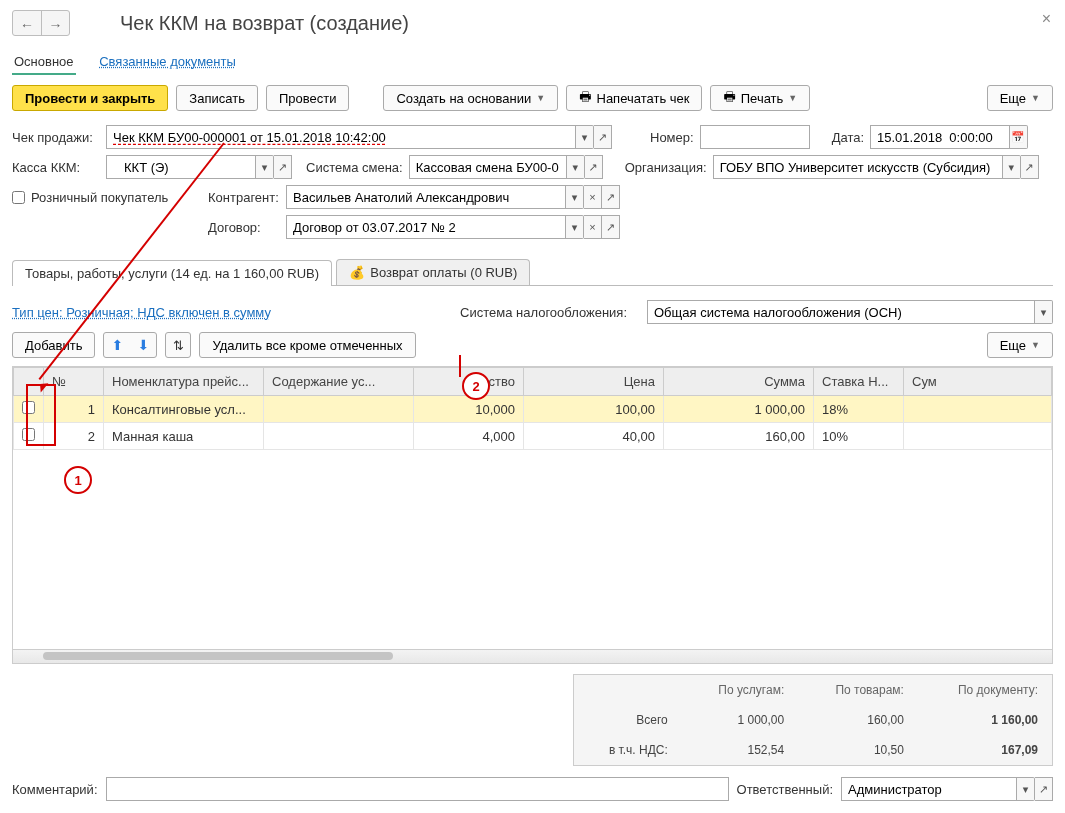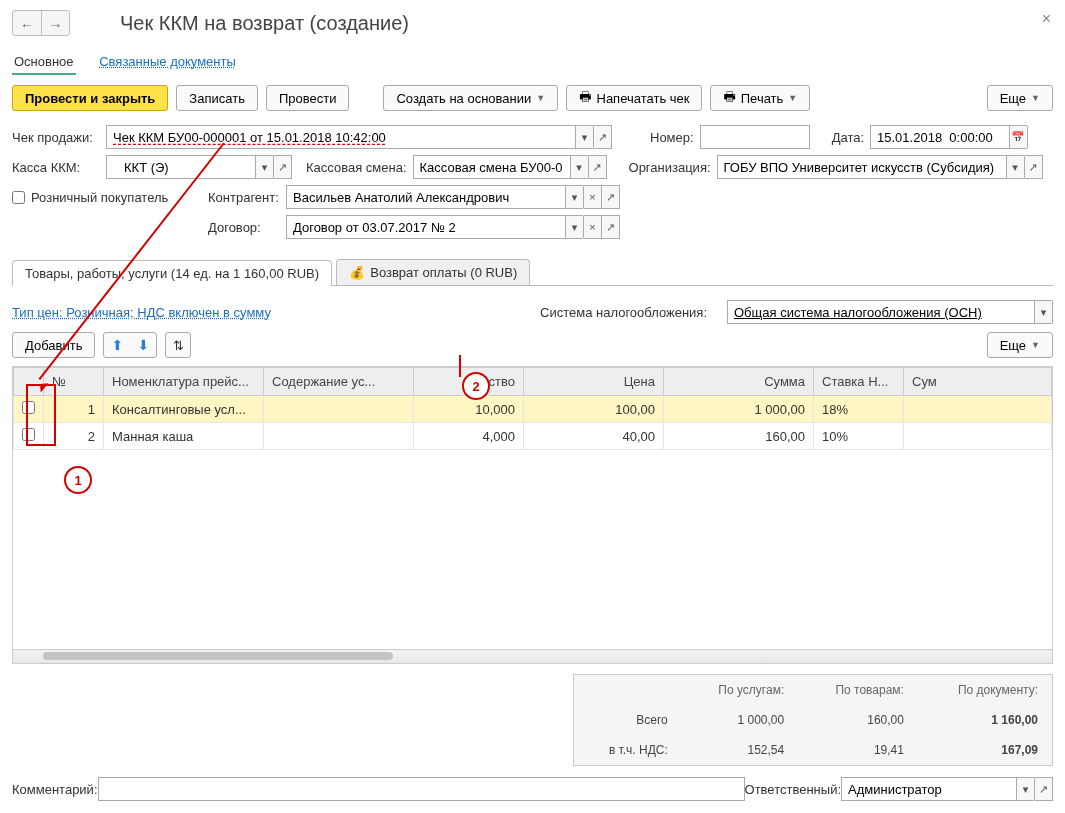--- a/index.html
+++ b/index.html
@@ -45,21 +45,21 @@
 table.grid tr.row-yellow td { background: #fff6c4; }
 .td-right { text-align: right; }
 .scr { position:absolute; bottom:0; left:0; right:0; height:14px; background: linear-gradient(#f3f3f3,#e8e8e8); border-top:1px solid #ccc; }
 .scr::before{content:""; position:absolute; left:30px; top:2px; height:8px; width:350px; background:#c4c4c4; border-radius:4px;}
 .totals { margin: 10px 12px 0; display: flex; justify-content: flex-end; }
 .totals-box { border: 1px solid #ccc; background: #f5f5f5; width: 480px; }
 .totals-box table { width: 100%; border-collapse: collapse; font-size: 12px; }
 .totals-box td { padding: 8px 14px; text-align: right; color: #444; }
 .totals-box .hdr td { color: #666; }
 .totals-box .bold { font-weight: bold; }
-.footer { position: absolute; bottom: 12px; left: 12px; right: 12px; display: flex; align-items: center; gap: 0; }
+.footer { position: absolute; bottom: 12px; left: 12px; right: 12px; display: flex; align-items: center; gap: 8px; }
 .footer .input { flex: 1; }
 .callout { position:absolute; width:28px; height:28px; border:2px solid #d40000; border-radius:50%; color:#d40000; font-weight:bold; display:flex; align-items:center; justify-content:center; background:#fff; z-index:50; }
 .arrow-line { position:absolute; background:#d40000; height:2px; transform-origin: left center; z-index:40; }
 .arrow-head { position:absolute; width:0; height:0; border:6px solid transparent; z-index:41; }
 .red-rect { position:absolute; border:2px solid #d40000; z-index:30; }
 </style>
 </head>
 <body>
 
 <div class="topbar">
@@ -118,21 +118,21 @@
       </div>
   </div>
 
   <div class="fr">
     <label class="lbl">Касса ККМ:</label>
     <div class="input-wrap">
         <input class="input" style="width: 150px; padding-left: 17px;" value="ККТ (Э)">
         <div class="ib">▾</div>
         <div class="ib">↗</div>
       </div>
-    <label class="lbl2">Кассовая смена:</label>
+    <label class="lbl2">Система смена:</label>
     <div class="input-wrap">
         <input class="input" style="width: 158px;" value="Кассовая смена БУ00-0">
         <div class="ib">▾</div>
         <div class="ib">↗</div>
       </div>
     <label class="lbl2" style="margin-left:16px">Организация:</label>
     <div class="input-wrap">
         <input class="input" style="width: 290px;" value="ГОБУ ВПО Университет искусств (Субсидия)">
         <div class="ib">▾</div>
         <div class="ib">↗</div>
@@ -171,32 +171,33 @@
       <span>💰</span>
       <span>Возврат оплаты (0 RUB)</span>
     </div>
 </div>
 
 <div class="content-pad" style="display:flex; align-items:center; gap:20px; margin-top:6px;">
   <span class="link-blue">Тип цен: Розничная; НДС включен в сумму</span>
   <div class="spacer"></div>
   <label>Система налогообложения:</label>
   <div class="input-wrap">
-      <input class="input" style="width: 308px; text-decoration: underline;" value="Общая система налогообложения (ОСН)">
+      <input class="input" style="width: 388px;" value="Общая система налогообложения (ОСН)">
       <div class="ib">▾</div>
     </div>
 </div>
 
 <div class="grid-toolbar">
   <button class="btn">Добавить</button>
   <div class="arrow-pair">
     <div class="ap" style="color:#2a7de1">⬆</div>
     <div class="ap" style="color:#2a7de1">⬇</div>
   </div>
   <div class="mini">⇅</div>
+  <button class="btn">Удалить все кроме отмеченных</button>
   <div class="spacer"></div>
   <button class="btn">
       <span>Еще</span>
       <span class="caret">▼</span>
     </button>
 </div>
 
 <div class="table-wrap">
   <table class="grid">
     <thead>
@@ -252,21 +253,21 @@
       </tr>
       <tr>
         <td>Всего</td>
         <td>1 000,00</td>
         <td>160,00</td>
         <td class="bold">1 160,00</td>
       </tr>
       <tr>
         <td>в т.ч. НДС:</td>
         <td>152,54</td>
-        <td>19,41</td>
+        <td>10,50</td>
         <td class="bold">167,09</td>
       </tr>
     </tbody>
       </table>
   </div>
 </div>
 
 <div class="footer">
   <label>Комментарий:</label>
   <input class="input" value="" style="">

